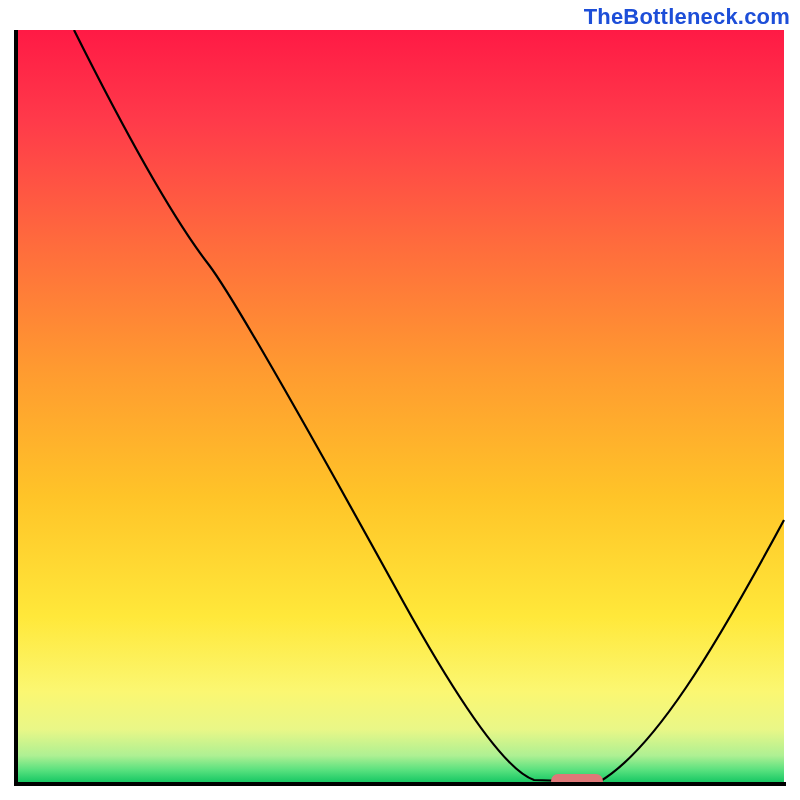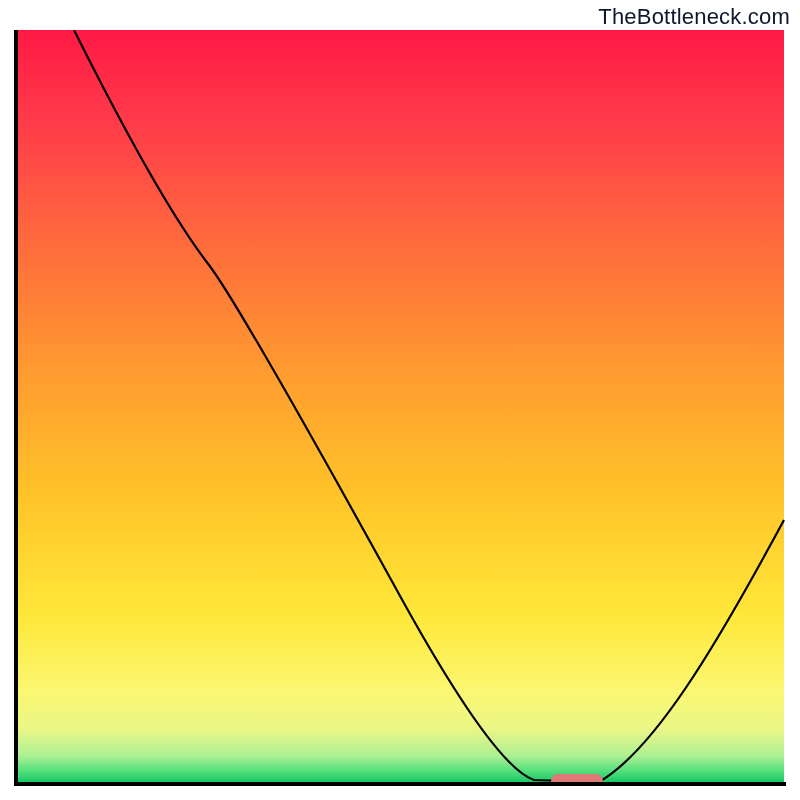--- a/index.html
+++ b/index.html
@@ -14,22 +14,22 @@
   .root {
     position: relative;
     width: 800px;
     height: 800px;
   }
   .attribution {
     position: absolute;
     top: 4px;
     right: 10px;
     font-size: 22px;
-    font-weight: 400;
-    color: #0f172a;
+    font-weight: 700;
+    color: #1d4ed8;
     letter-spacing: 0.2px;
   }
   .plot-area {
     position: absolute;
     left: 14px;
     top: 30px;
     width: 772px;
     height: 756px;
     box-sizing: border-box;
   }

